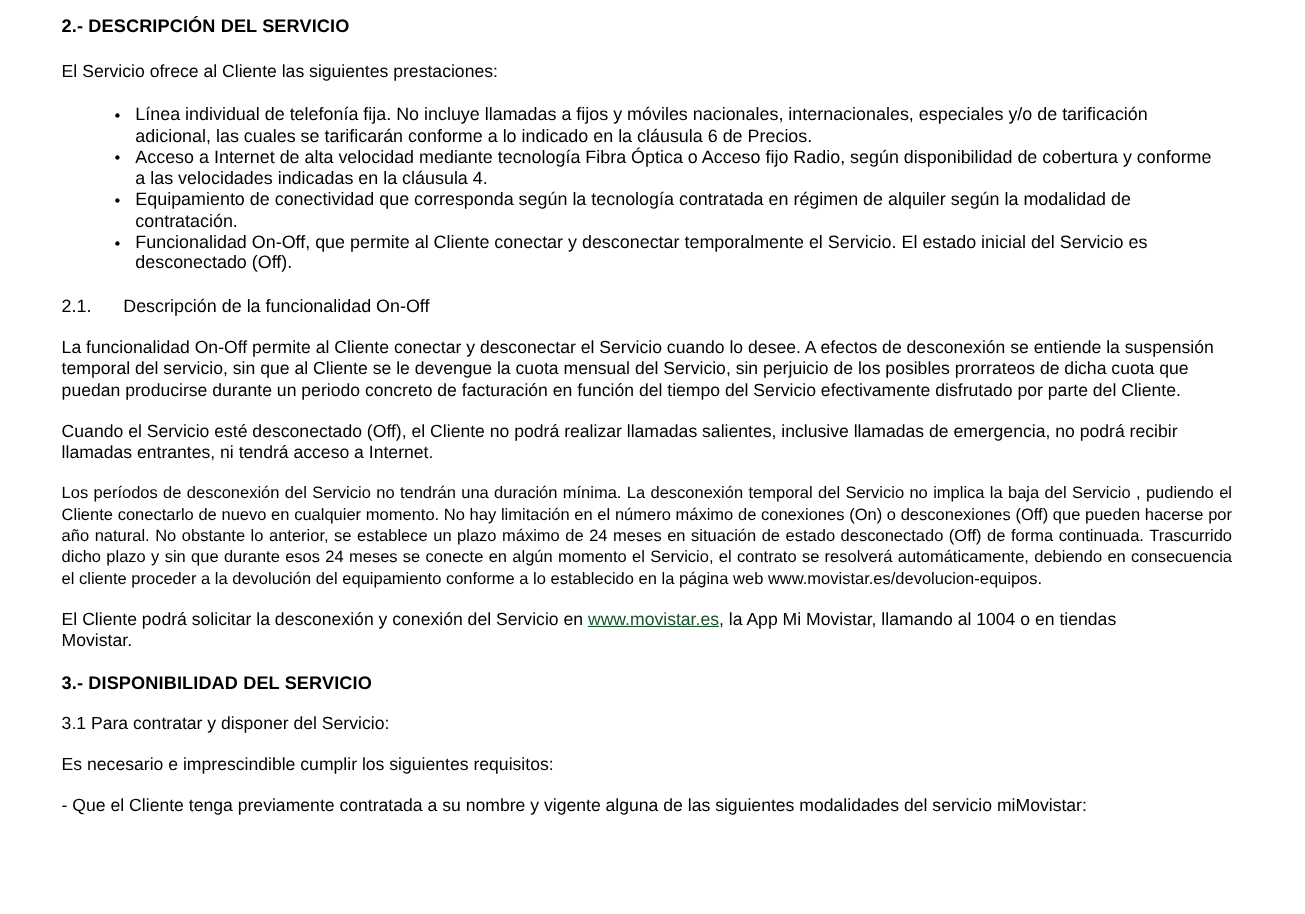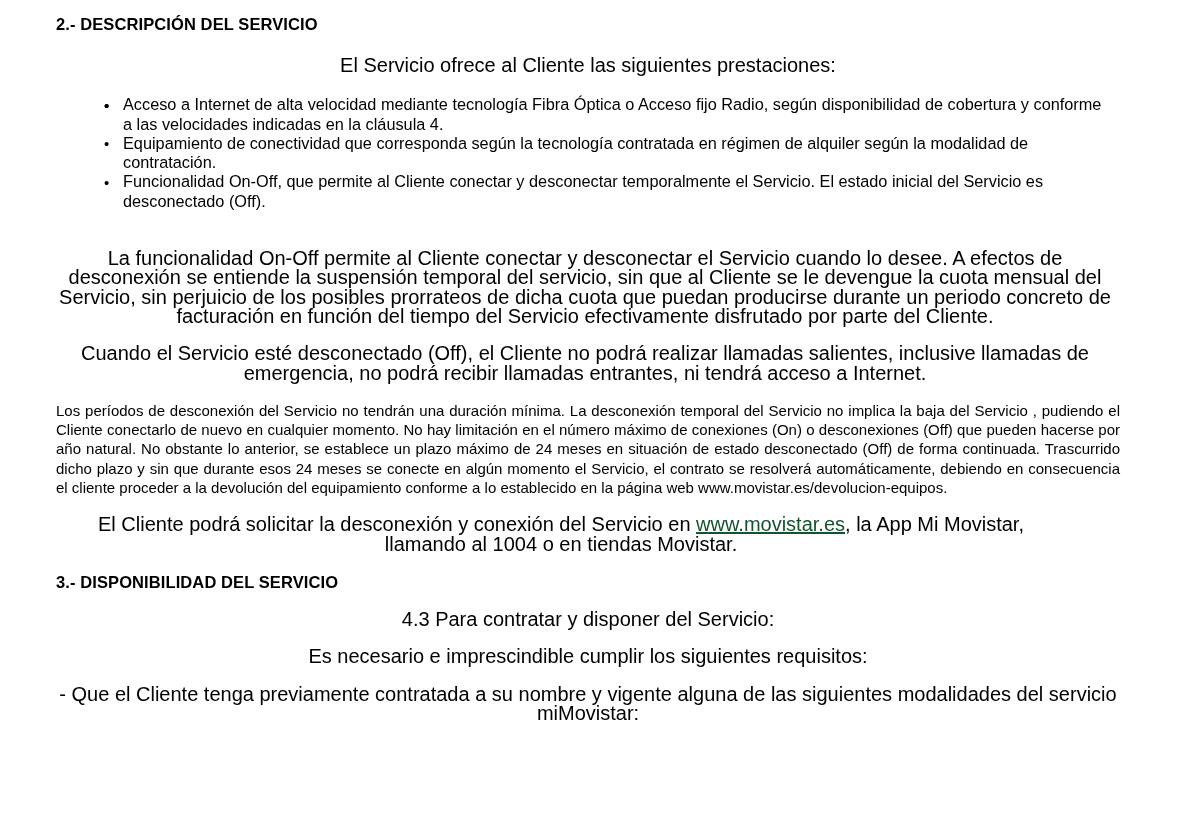--- a/index.html
+++ b/index.html
@@ -30,25 +30,24 @@
   }
   h2.section-heading {
     font-size: 16.5px;
     font-weight: bold;
     margin: 0 0 0 0;
     padding: 0;
     line-height: 20px;
     letter-spacing: 0.1px;
   }
   p.para {
-    font-size: 20px;
+    font-size: 16px;
     line-height: 19.3px;
     margin: 0;
     padding: 0;
-    text-align: center;
   }
   .spacer-18 { height: 18px; }
   .spacer-20 { height: 20px; }
   .spacer-22 { height: 22px; }
 
   ul.bullets {
     list-style: none;
     margin: 0;
     padding: 0;
     width: 1008px;
@@ -99,37 +98,41 @@
 
     <div class="spacer-22"></div>
 
     <p class="para">El Servicio ofrece al Cliente las siguientes prestaciones:</p>
 
     <div class="spacer-20"></div>
 
     <ul class="bullets">
       <li>
         <span class="dot">•</span>
+        <span>Línea individual de telefonía fija. No incluye llamadas a fijos y móviles nacionales, internacionales, especiales y/o de tarificación adicional, las cuales se tarificarán conforme a lo indicado en la cláusula 6 de Precios.</span>
       </li>
       <li>
         <span class="dot">•</span>
         <span>Acceso a Internet de alta velocidad mediante tecnología Fibra Óptica o Acceso fijo Radio, según disponibilidad de cobertura y conforme a las velocidades indicadas en la cláusula 4.</span>
       </li>
       <li>
         <span class="dot">•</span>
         <span>Equipamiento de conectividad que corresponda según la tecnología contratada en régimen de alquiler según la modalidad de contratación.</span>
       </li>
       <li>
         <span class="dot">•</span>
         <span>Funcionalidad On-Off, que permite al Cliente conectar y desconectar temporalmente el Servicio. El estado inicial del Servicio es desconectado (Off).</span>
       </li>
     </ul>
 
     <div class="spacer-20"></div>
 
+    <p class="subsec">
+      <span class="num">2.1.</span><span>Descripción de la funcionalidad On-Off</span>
+    </p>
 
     <div class="spacer-18"></div>
 
     <p class="para w-mid">La funcionalidad On-Off permite al Cliente conectar y desconectar el Servicio cuando lo desee. A efectos de desconexión se entiende la suspensión temporal del servicio, sin que al Cliente se le devengue la cuota mensual del Servicio, sin perjuicio de los posibles prorrateos de dicha cuota que puedan producirse durante un periodo concreto de facturación en función del tiempo del Servicio efectivamente disfrutado por parte del Cliente.</p>
 
     <div class="spacer-18"></div>
 
     <p class="para w-mid">Cuando el Servicio esté desconectado (Off), el Cliente no podrá realizar llamadas salientes, inclusive llamadas de emergencia, no podrá recibir llamadas entrantes, ni tendrá acceso a Internet.</p>
 
     <div class="spacer-18"></div>
@@ -141,21 +144,21 @@
     <p class="para w-narrow">
       <span>El Cliente podrá solicitar la desconexión y conexión del Servicio en </span><a class="link" href="#">www.movistar.es</a><span>, la App Mi Movistar, llamando al 1004 o en tiendas Movistar.</span>
     </p>
 
     <div class="spacer-18"></div>
 
     <h2 class="section-heading">3.- DISPONIBILIDAD DEL SERVICIO</h2>
 
     <div class="spacer-18"></div>
 
-    <p class="para">4.3 Para contratar y disponer del Servicio:</p>
+    <p class="para">3.1 Para contratar y disponer del Servicio:</p>
 
     <div class="spacer-18"></div>
 
     <p class="para">Es necesario e imprescindible cumplir los siguientes requisitos:</p>
 
     <div class="spacer-18"></div>
 
     <p class="para">-  Que el Cliente tenga previamente contratada a su nombre y vigente alguna de las siguientes modalidades del servicio miMovistar:</p>
 
     <div class="spacer-18"></div>

